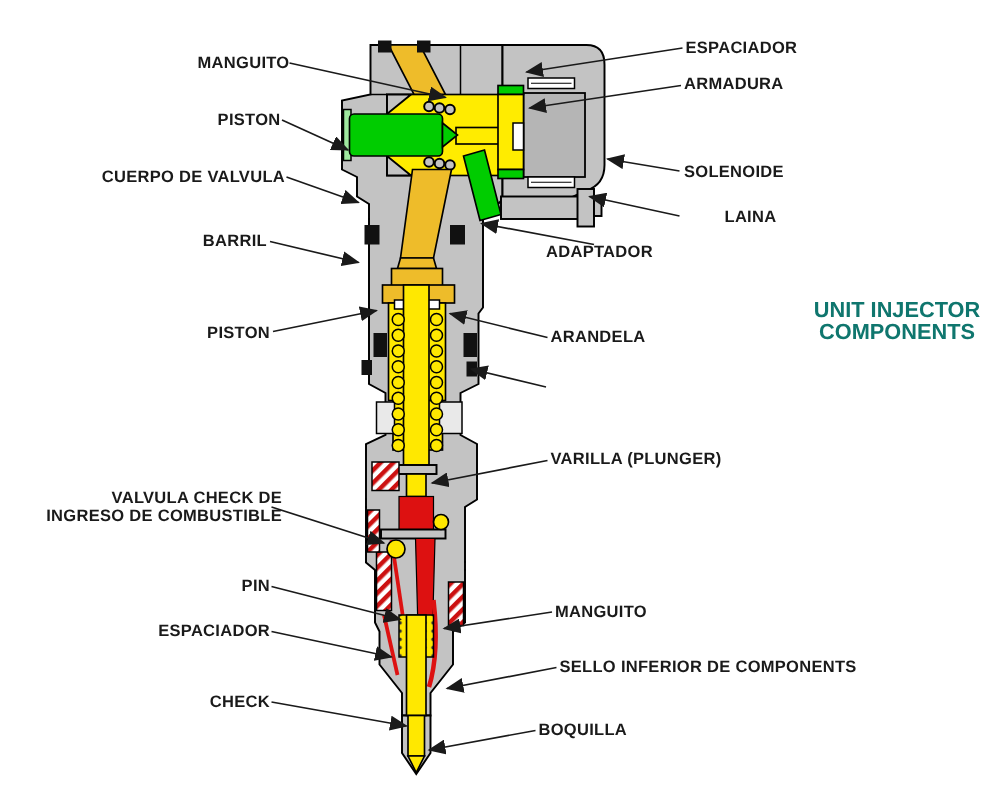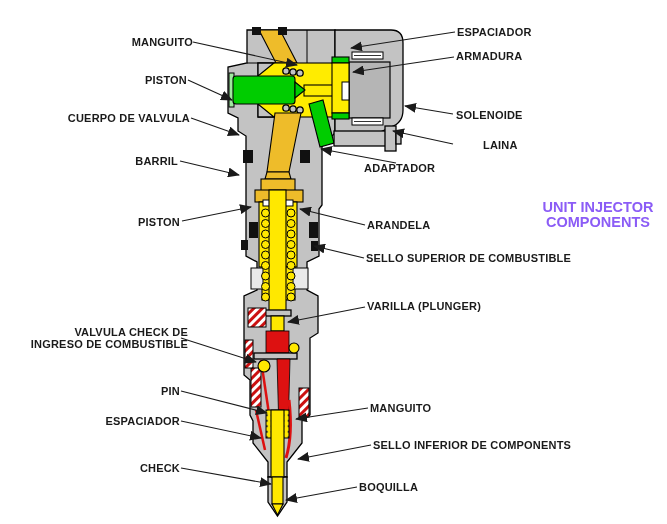--- a/index.html
+++ b/index.html
@@ -3,21 +3,21 @@
 <meta charset="utf-8">
 <style>
   html,body{margin:0;padding:0;background:#fff;}
   #page{position:relative;width:667px;height:524px;background:#fff;overflow:hidden;
         font-family:"Liberation Sans", sans-serif;}
   #diagram{position:absolute;left:0;top:0;}
   .label{position:absolute;font-weight:bold;font-size:11px;line-height:12px;
          color:#1a1a1a;white-space:nowrap;letter-spacing:.2px;}
   .label.ra{text-align:right;}
   #title{position:absolute;left:528px;top:200px;width:140px;text-align:center;
-         font-weight:bold;font-size:14.5px;line-height:15px;color:#8b5cf6;}
+         font-weight:bold;font-size:14.5px;line-height:15px;color:#0f766e;}
   
   .gray{fill:#c3c3c3;stroke:#000;stroke-width:1.3;}
   .gray2{fill:#b5b5b5;stroke:#000;stroke-width:1.2;}
   .yel{fill:#ffec00;stroke:#000;stroke-width:1.1;}
   .yel2{fill:#ffe800;stroke:#000;stroke-width:1.1;}
   .gold{fill:#eebc2a;stroke:#000;stroke-width:1.1;}
   .grn{fill:#00cc00;stroke:#000;stroke-width:1.1;}
   .grnl{fill:#9fe89f;stroke:#000;stroke-width:1;}
   .red{fill:#dd1111;stroke:#000;stroke-width:.8;}
   .wht{fill:#ffffff;stroke:#000;stroke-width:1;}
@@ -206,21 +206,20 @@
 <div class="label ra" style="right:487px;top:385px;">PIN</div>
 <div class="label ra" style="right:487px;top:415px;">ESPACIADOR</div>
 <div class="label ra" style="right:487px;top:462px;">CHECK</div>
 
 <div class="label" style="left:457px;top:26px;">ESPACIADOR</div>
 <div class="label" style="left:456px;top:50px;">ARMADURA</div>
 <div class="label" style="left:456px;top:109px;">SOLENOIDE</div>
 <div class="label" style="left:483px;top:139px;">LAINA</div>
 <div class="label" style="left:364px;top:162px;">ADAPTADOR</div>
 <div class="label" style="left:367px;top:219px;text-align:right;">ARANDELA</div>
-<div class="label" style="left:366px;top:252px;">SELLO SUPERIOR DE COMBUSTIBLE</div>
 <div class="label" style="left:367px;top:300px;">VARILLA (PLUNGER)</div>
 <div class="label" style="left:370px;top:402px;">MANGUITO</div>
 <div class="label" style="left:373px;top:439px;">SELLO INFERIOR DE COMPONENTS</div>
 <div class="label" style="left:359px;top:481px;">BOQUILLA</div>
 
 <div id="title">
   <div>UNIT INJECTOR</div>
   <div>COMPONENTS</div>
 </div>
 

